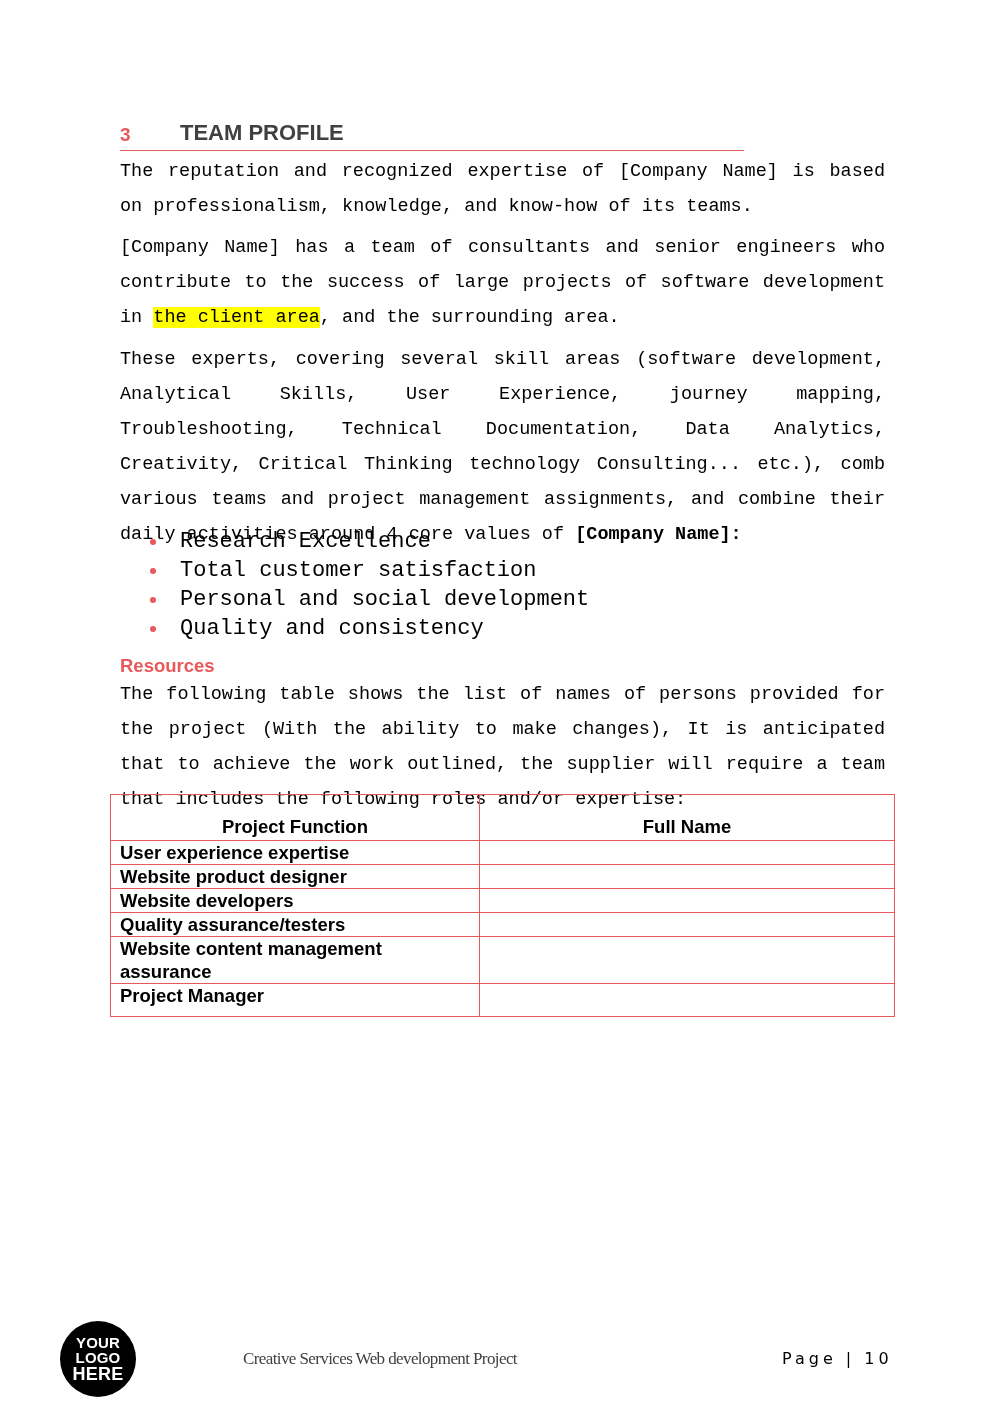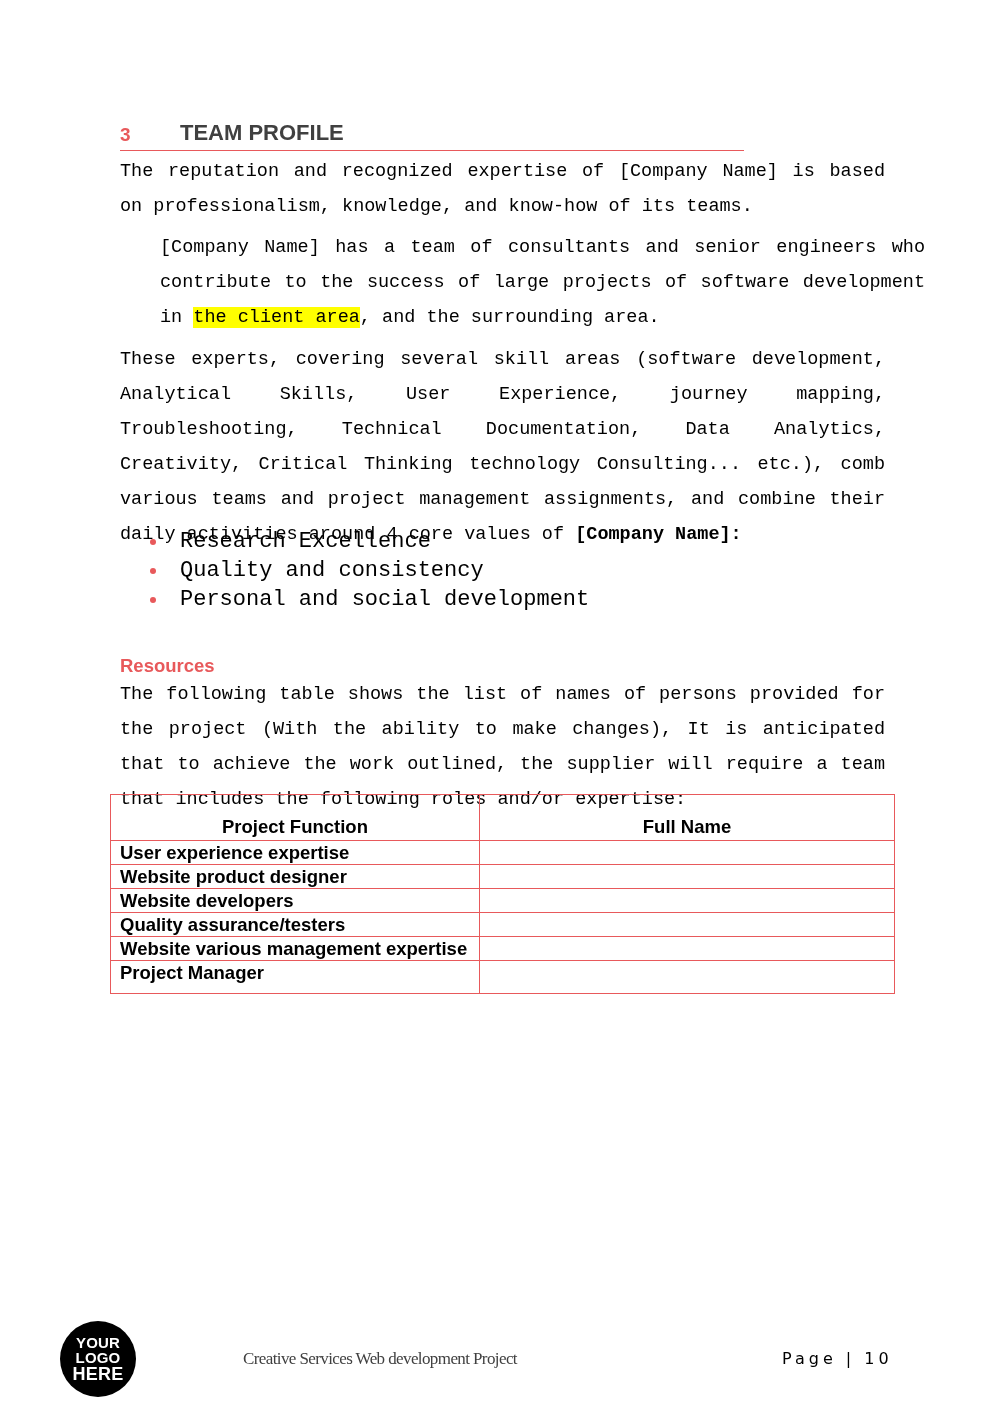--- a/index.html
+++ b/index.html
@@ -7,21 +7,21 @@
            font-family: "Liberation Sans", sans-serif; color: #000; }
 
     .heading { position: absolute; left: 120px; top: 118px; width: 624px;
                border-bottom: 1.5px solid #e8595b; height: 32px; }
     .heading .num { position: absolute; left: 0; top: 6px; font-size: 19px; font-weight: bold; color: #e8595b; }
     .heading .title { position: absolute; left: 60px; top: 2px; font-size: 22px; font-weight: bold; color: #404040; }
 
     .para { position: absolute; left: 120px; width: 765px; font-size: 18.5px; line-height: 35px;
             text-align: justify; font-family: Liberation Mono, monospace; }
     .para.p1 { top: 154px; }
-    .para.p2 { top: 230px; margin-left: 40px; }
+    .para.p2 { top: 230px; }
     .para.p3 { top: 342px; }
     .para.p4 { top: 677px; }
     .hl { background: #ffff00; }
     .b { font-weight: bold; }
 
     .bullets { position: absolute; left: 120px; top: 527px; margin: 0; padding: 0; list-style: none; }
     .bullets li { position: relative; height: 29px; line-height: 29px; font-size: 22px; padding-left: 60px; font-family: Liberation Mono, monospace; }
     .bullets li .dot { position: absolute; left: 30px; top: 12px; width: 6px; height: 6px; border-radius: 50%;
                        background: #e8595b; }
 
@@ -55,22 +55,23 @@
 </div>
 
 <div class="para p1">The reputation and recognized expertise of [Company Name] is based on professionalism, knowledge, and know-how of its teams.</div>
 
 <div class="para p2"><span>[Company Name] has a team of consultants and senior engineers who contribute to the success of large projects of software development in </span><span class="hl">the client area</span><span>, and the surrounding area.</span></div>
 
 <div class="para p3"><span>These experts, covering several skill areas (software development, Analytical Skills, User Experience, journey mapping, Troubleshooting, Technical Documentation, Data Analytics, Creativity, Critical Thinking technology Consulting... etc.), comb various teams and project management assignments, and combine their daily activities around 4 core values of </span><span class="b">[Company Name]:</span></div>
 
 <ul class="bullets">
   <li><span class="dot"></span><span>Research Excellence</span></li>
+  <li><span class="dot"></span><span>Total customer satisfaction</span></li>
+  <li><span class="dot"></span><span>Personal and social development</span></li>
   <li><span class="dot"></span><span>Quality and consistency</span></li>
-  <li><span class="dot"></span><span>Personal and social development</span></li>
 </ul>
 
 <div class="subhead">Resources</div>
 <div class="para p4">The following table shows the list of names of persons provided for the project (With the ability to make changes), It is anticipated that to achieve the work outlined, the supplier will require a team that includes the following roles and/or expertise:</div>
 
 <table class="team">
   <tbody>
       <tr>
     <th class="c1">Project Function</th>
     <th>Full Name</th>
@@ -85,21 +86,21 @@
   </tr>
   <tr>
     <td>Website developers</td>
     <td></td>
   </tr>
   <tr>
     <td>Quality assurance/testers</td>
     <td></td>
   </tr>
   <tr>
-    <td>Website various management expertise</td>
+    <td>Website content management assurance</td>
     <td></td>
   </tr>
   <tr class="last">
     <td>Project Manager</td>
     <td></td>
   </tr>
 </tbody>
   </table>
 
 <div class="logo">

